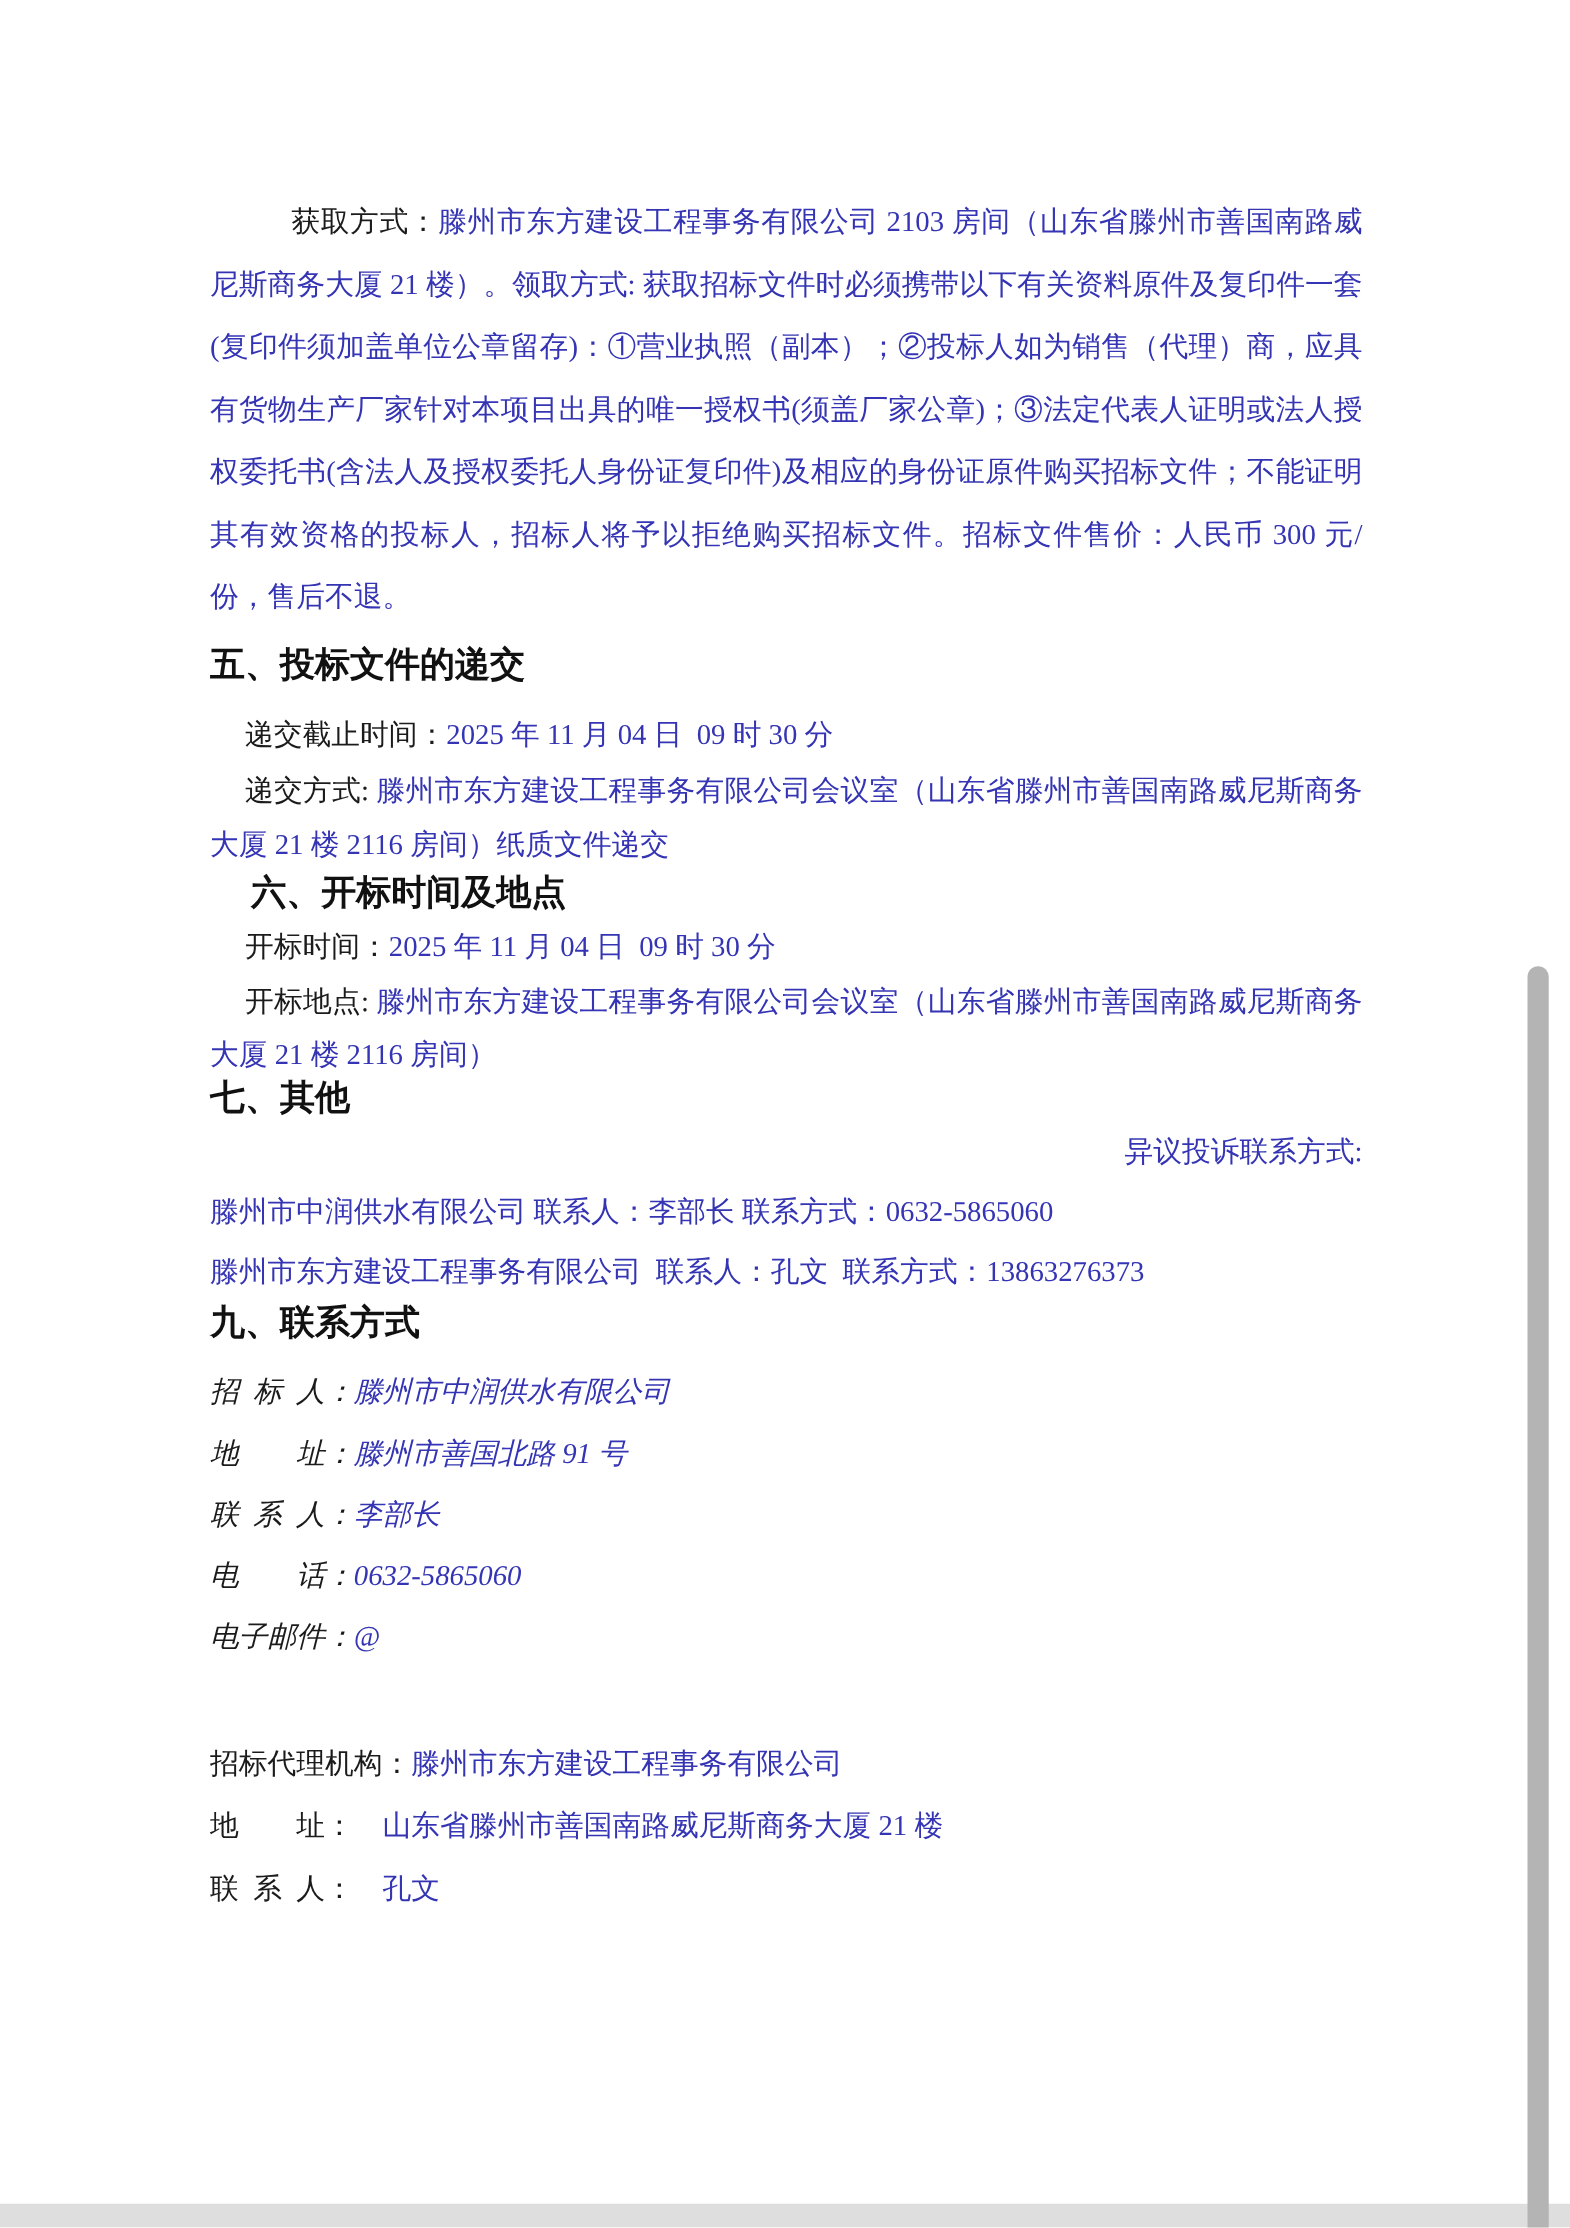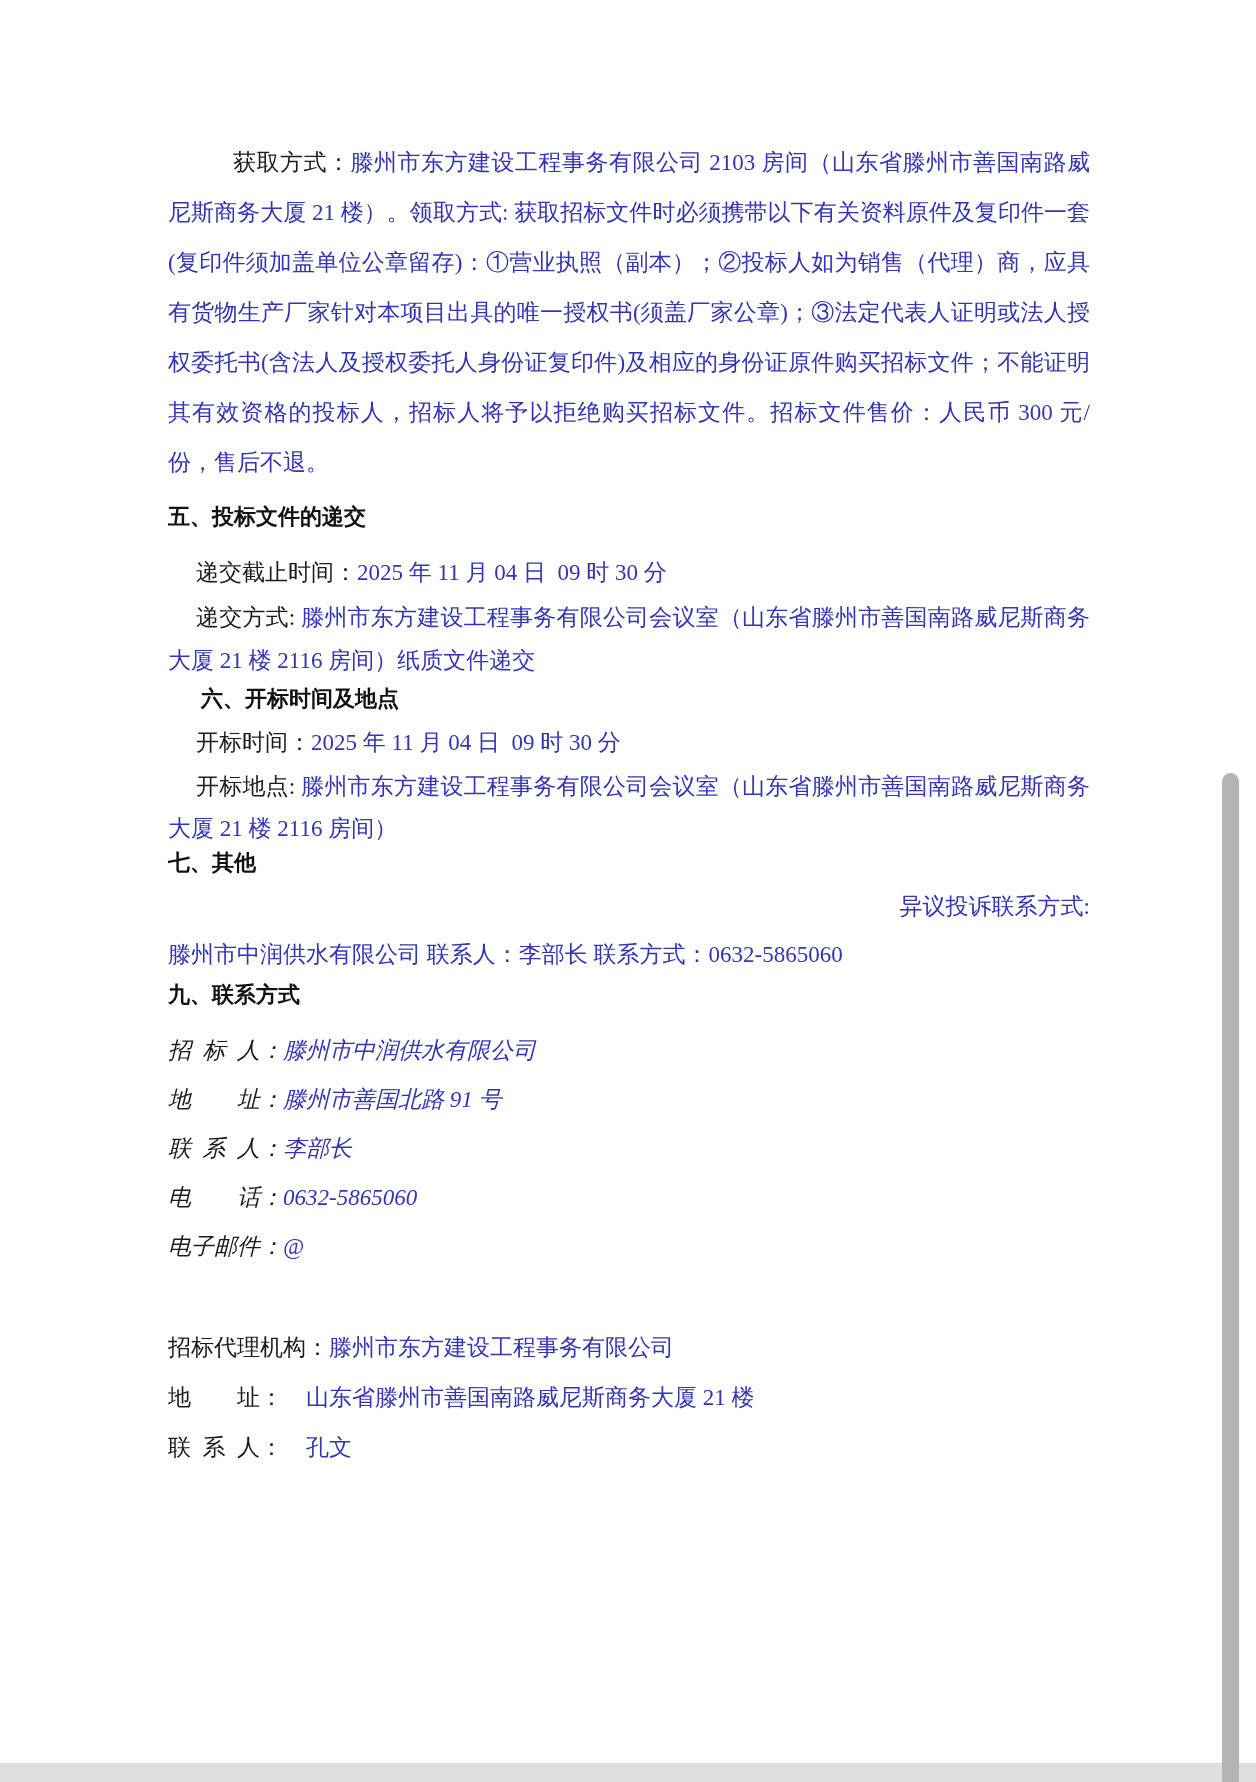--- a/index.html
+++ b/index.html
@@ -6,35 +6,35 @@
   body{
     width:1256px;height:1782px;
     background:#ffffff;
     font-family:"Liberation Serif","DejaVu Serif",serif;
     overflow:hidden;
   }
   .page{
     position:relative;width:1256px;height:1782px;background:#ffffff;overflow:hidden;
   }
   .content{
-    position:absolute;left:168px;top:1px;width:922px;
+    position:absolute;left:168px;top:16px;width:922px;
     font-size:23px;color:#1b1b1b;
   }
   .k{color:#1b1b1b;white-space:pre-wrap;}
   .v{color:#3434b4;white-space:pre-wrap;}
   p{margin:0;}
   .para{
     padding-top:137px;
     text-indent:65px;
     line-height:50px;
     text-align:justify;
   }
   h2{
     font-family:"Liberation Sans","DejaVu Sans",sans-serif;
-    font-size:22px;font-weight:700;color:#111;
+    font-size:28px;font-weight:700;color:#111;
     line-height:34px;margin:0;
   }
   .h5{margin-top:12px;}
   .h6{margin-top:0;margin-left:33px;}
   .h7{margin-top:-4px;}
   .h8{margin-top:6px;}
   .h9{margin-top:0;}
   .sub{line-height:46px;text-indent:28px;}
   .sub-deadline{margin-top:16px;}
   .sub-time{margin-top:4px;}
@@ -68,20 +68,21 @@
     <p class="sub sub-deadline"><span class="k">递交截止时间：</span><span class="v">2025 年 11 月 04 日  09 时 30 分</span></p>
     <p class="duo"><span class="k">递交方式: </span><span class="v">滕州市东方建设工程事务有限公司会议室（山东省滕州市善国南路威尼斯商务大厦 21 楼 2116 房间）纸质文件递交</span></p>
 
     <h2 class="h6">六、开标时间及地点</h2>
     <p class="sub sub-time"><span class="k">开标时间：</span><span class="v">2025 年 11 月 04 日  09 时 30 分</span></p>
     <p class="duo duo-place"><span class="k">开标地点: </span><span class="v">滕州市东方建设工程事务有限公司会议室（山东省滕州市善国南路威尼斯商务大厦 21 楼 2116 房间）</span></p>
 
     <h2 class="h7">七、其他</h2>
     <p class="sub sub-objection"><span class="v">异议投诉联系方式:</span></p>
     <p class="flat"><span class="v">滕州市中润供水有限公司 联系人：李部长 联系方式：0632-5865060</span></p>
+    <p class="flat"><span class="v">滕州市东方建设工程事务有限公司  联系人：孔文  联系方式：13863276373</span></p>
 
 
     <h2 class="h9">九、联系方式</h2>
 
     <div class="rows rows-tenderer">
       <p class="row"><span class="k">招  标  人：</span><span class="v">滕州市中润供水有限公司</span></p>
       <p class="row"><span class="k">地　　址：</span><span class="v">滕州市善国北路 91 号</span></p>
       <p class="row"><span class="k">联  系  人：</span><span class="v">李部长</span></p>
       <p class="row"><span class="k">电　　话：</span><span class="v">0632-5865060</span></p>
       <p class="row"><span class="k">电子邮件：</span><span class="v">@</span></p>

